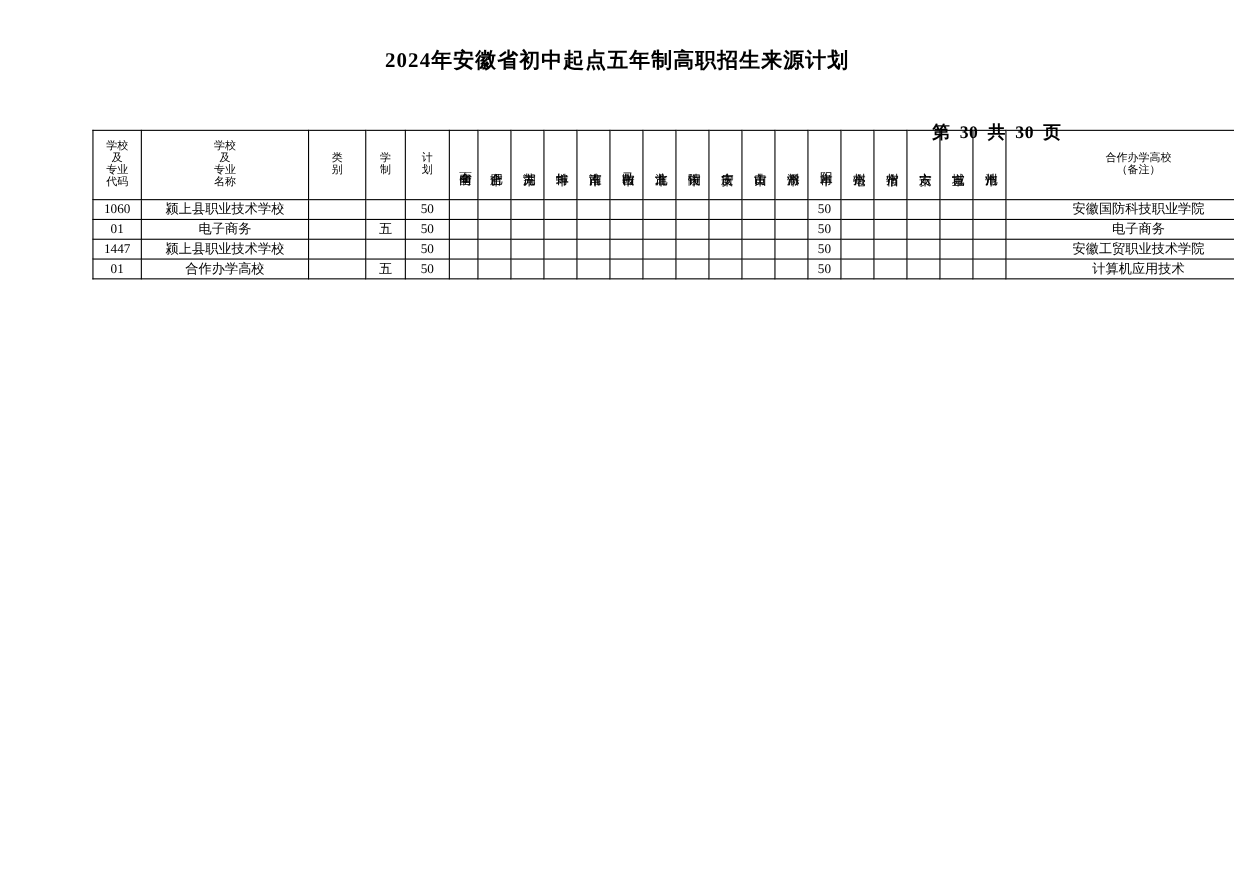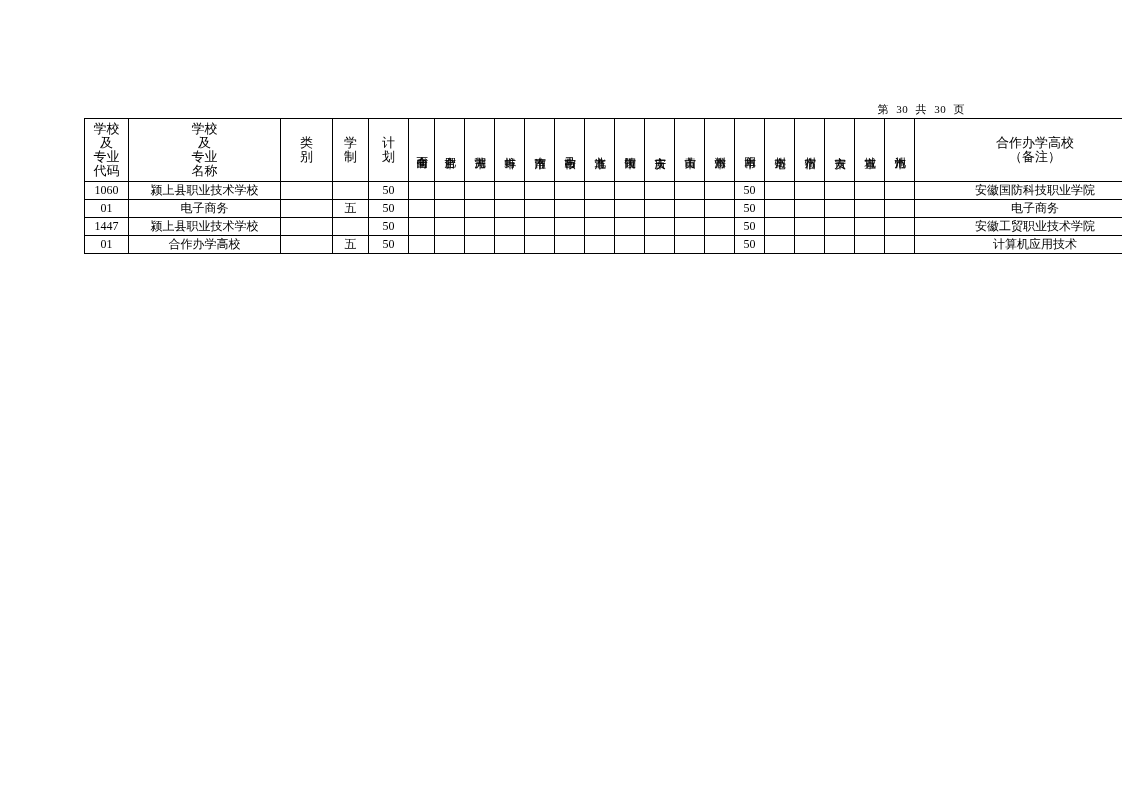--- a/index.html
+++ b/index.html
@@ -26,25 +26,26 @@
     left: 0;
     width: 1122px;
     text-align: center;
     font-size: 19px;
     font-weight: bold;
     letter-spacing: 1px;
     font-family: "Liberation Serif", "DejaVu Serif", serif;
   }
   .page-indicator {
     position: absolute;
-    top: 102px;
+    top: 110px;
     right: 155px;
-    font-size: 11px;
+    font-size: 16px;
     letter-spacing: 0.5px;
     white-space: nowrap;
+    font-weight: bold;
   }
   .page-indicator span { margin: 0 2px; }
 
   table.plan {
     position: absolute;
     top: 118px;
     left: 84px;
     width: 955px;
     border-collapse: collapse;
     table-layout: fixed;
@@ -70,21 +71,21 @@
     letter-spacing: 0px;
     margin: 0 auto;
     line-height: 1.0;
     display: inline-block;
     font-size: 11.5px;
     height: 56px;
   }
   .hdr .stack {
     display: block;
     line-height: 1.08;
-    font-size: 13px;
+    font-size: 10px;
   }
   .row td {
     height: 17px;
     line-height: 17px;
     font-size: 12.5px;
   }
   .b { font-weight: bold; }
   .name-cell {
     text-align: left;
     padding-left: 4px;
@@ -100,20 +101,21 @@
   col.c-plan   { width: 40px; }
   col.c-prov   { width: 26px; }
   col.c-city   { width: 30px; }
   col.c-coop   { width: 241px; }
 </style>
 </head>
 <body>
 
 <div class="page">
 
+  <div class="doc-title">2024年安徽省初中起点五年制高职招生来源计划</div>
 
   <div class="page-indicator">
     <span>第</span>
     <span>30</span>
     <span>共</span>
     <span>30</span>
     <span>页</span>
   </div>
 
   <table class="plan">

